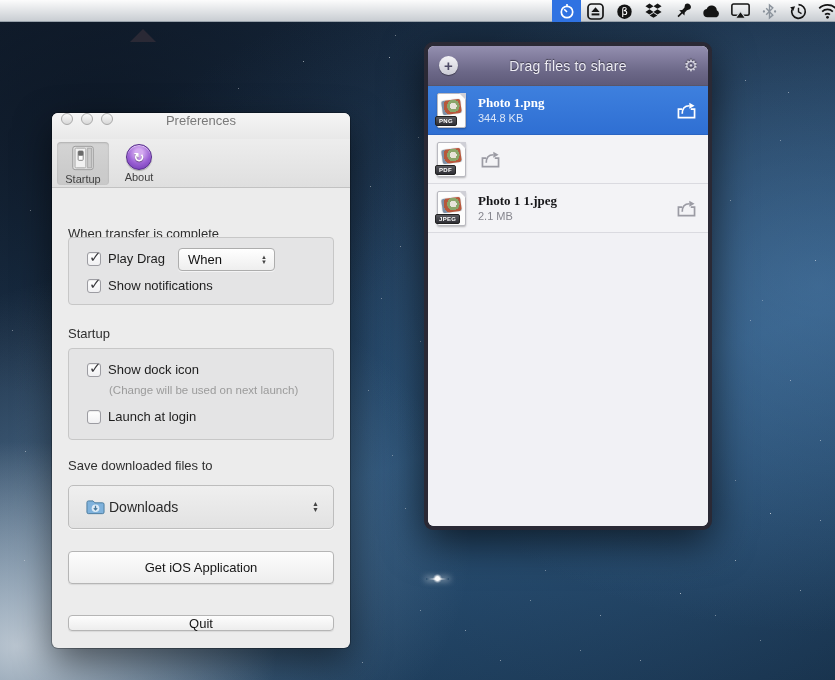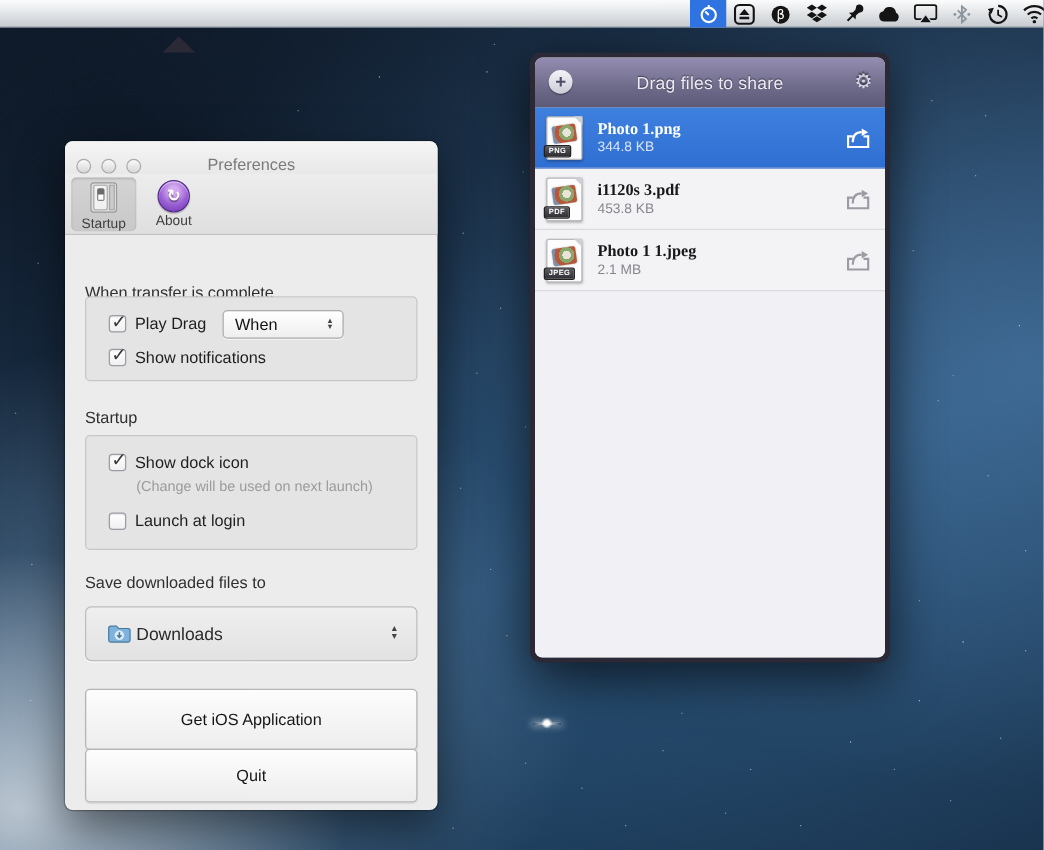--- a/index.html
+++ b/index.html
@@ -86,21 +86,21 @@
   .file-size { font-size:11px; color:#86868e; line-height:14px; }
   .file-row.selected .file-size { color:rgba(255,255,255,.82); }
   .share-btn { flex:0 0 24px; color:#9b9ba4; display:flex; align-items:center; justify-content:center; }
   .file-row.selected .share-btn { color:#ffffff; }
   .pop-empty { flex:1; background:#f1f1f5; }
 
   
   .prefs { position:absolute; left:52px; top:113px; width:298px; height:535px; border-radius:6px;
     background:#ececec; box-shadow:0 14px 36px rgba(0,0,0,.5), 0 0 0 1px rgba(0,0,0,.25); z-index:10; }
   .titlebar { position:absolute; left:0; top:0; right:0; height:26px; border-radius:6px 6px 0 0;
-    background:linear-gradient(#f5f5f5,#e8e8e8); display:flex; align-items:flex-end; }
+    background:linear-gradient(#f5f5f5,#e8e8e8); display:flex; align-items:flex-start; }
   .traffic { display:flex; gap:8px; padding-left:9px; position:absolute; }
   .tl { width:12px; height:12px; border-radius:50%; background:linear-gradient(#fafafa,#d7d7d7);
     border:1px solid #a9a9a9; }
   .win-title { width:100%; text-align:center; font-size:13px; color:#7a7a7a; }
   .toolbar { position:absolute; left:0; top:26px; right:0; height:49px;
     background:linear-gradient(#ededed,#dfdfdf); border-bottom:1px solid #c2c2c2; display:flex;
     align-items:flex-start; padding:3px 0 0 5px; gap:4px; }
   .tool-btn { width:52px; height:43px; border-radius:4px; display:flex; flex-direction:column;
     align-items:center; justify-content:flex-start; padding-top:2px; }
   .tool-btn.selected { background:rgba(0,0,0,.10); box-shadow:inset 0 1px 2px rgba(0,0,0,.18); }
@@ -248,24 +248,20 @@
         </svg>
       </div>
     </div>
 
     <div class="file-row">
       <div class="doc-icon">
         <div class="fold"></div>
         <div class="pic"></div>
         <div class="doc-badge">PDF</div>
       </div>
-      <div class="file-meta">
-        <div class="file-name">i1120s 3.pdf</div>
-        <div class="file-size">453.8 KB</div>
-      </div>
       <div class="share-btn">
         <svg width="21" height="18" viewBox="0 0 22 19" fill="none" stroke="currentColor" stroke-width="1.8">
           <path d="M6.5 8.5 H2.5 V17.5 H19.5 V8.5 H15.5"></path>
           <path d="M6.5 13.5 C6.5 7.5 9.5 5 14 5"></path>
           <path d="M14 1.8 L19.5 5 L14 8.2 Z" fill="currentColor" stroke="none"></path>
         </svg>
       </div>
     </div>
 
     <div class="file-row">
@@ -370,19 +366,19 @@
       <circle cx="10" cy="9.3" r="4" fill="#ddebf6"></circle>
       <path d="M10 6.8 v4 M8.2 9.2 L10 11 l1.8-1.8" stroke="#49799c" stroke-width="1.3" fill="none"></path>
     </svg>
     <span class="val">Downloads</span>
     <span class="stepper">
       <span>▲</span>
       <span>▼</span>
     </span>
   </div>
 
-  <div class="big-btn" style="top:438px; height:49px">
+  <div class="big-btn" style="top:438px; height:33px">
     <span>Get iOS Application</span>
   </div>
-  <div class="big-btn" style="top:486px; height:43px">
+  <div class="big-btn" style="top:502px; height:16px">
     <span>Quit</span>
   </div>
 </div>
 
 </body></html>

